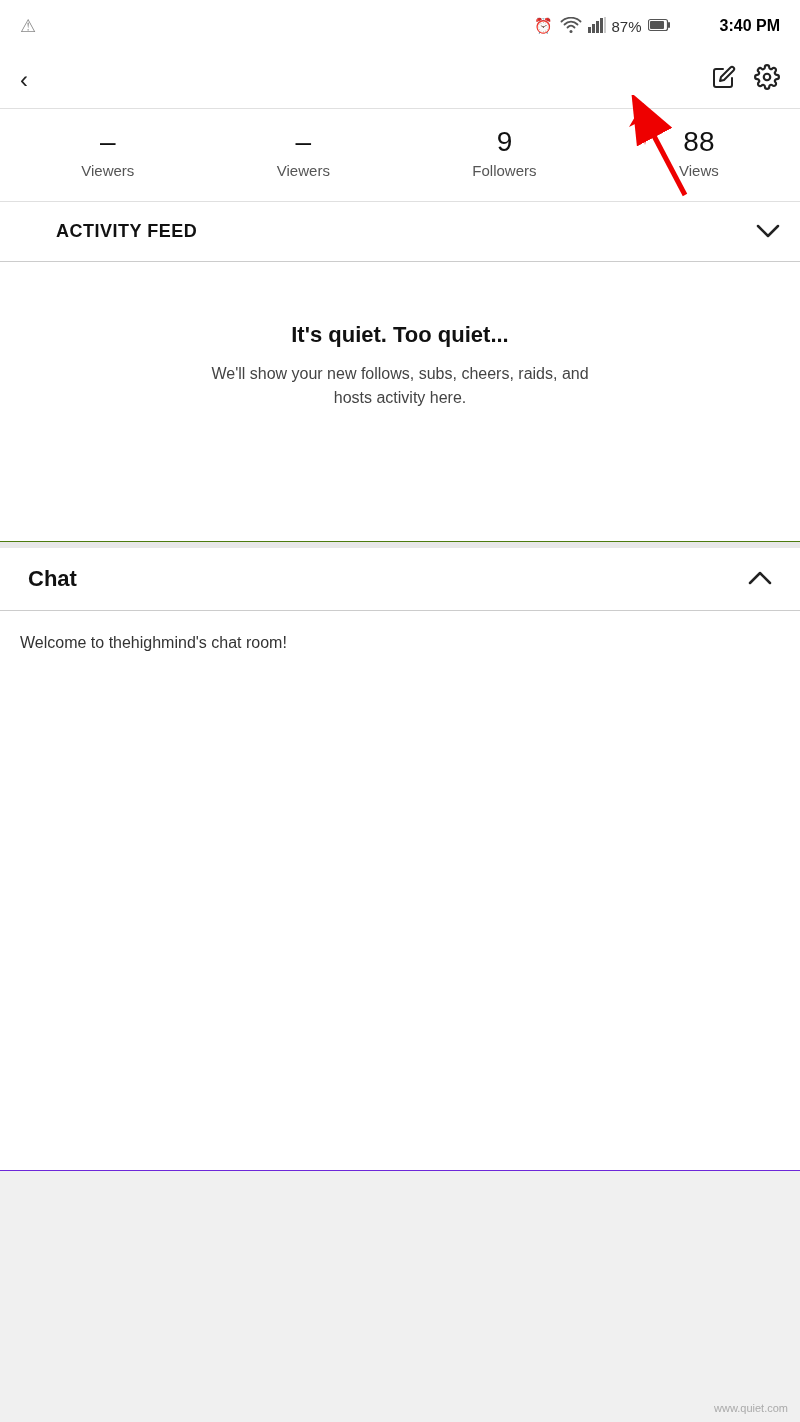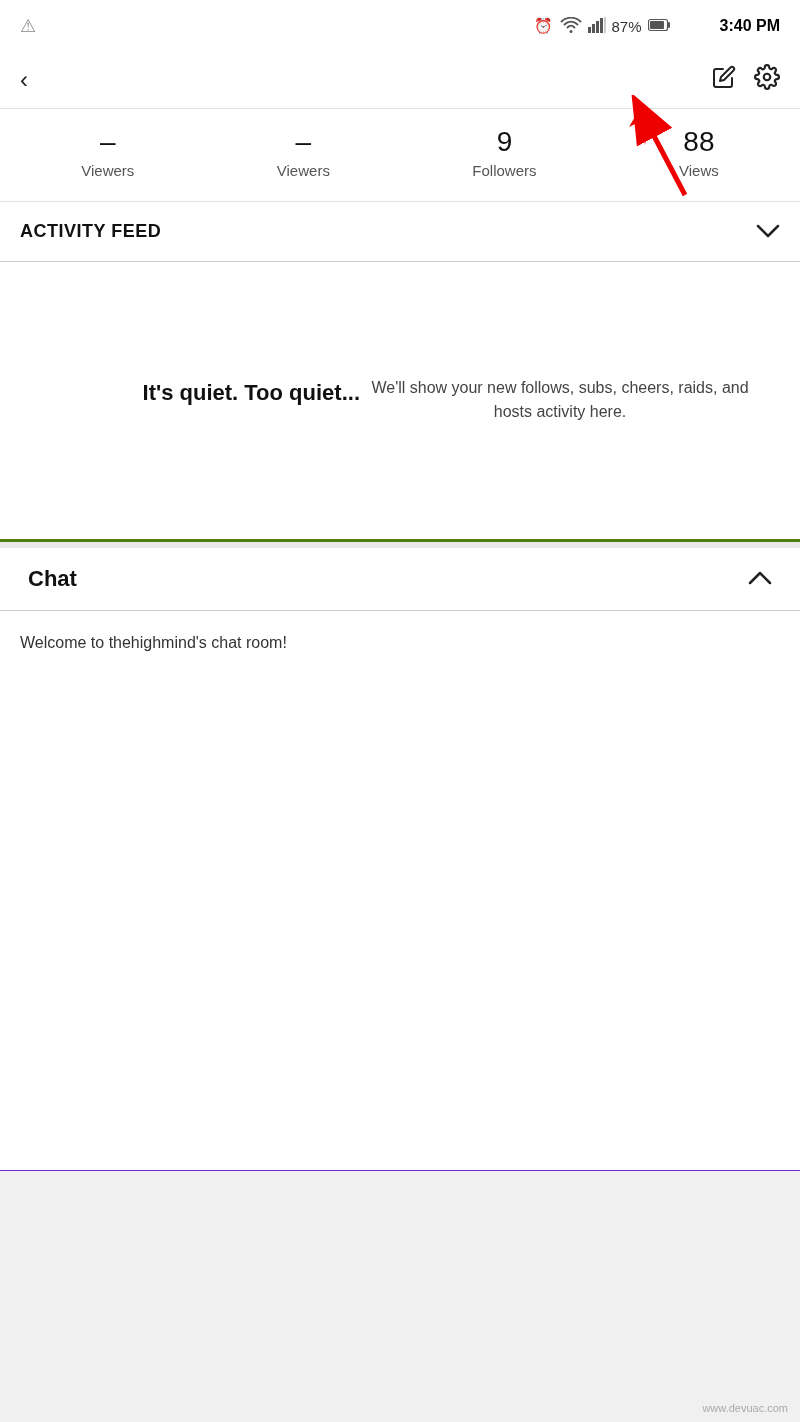--- a/index.html
+++ b/index.html
@@ -116,35 +116,37 @@
       align-items: center;
       justify-content: space-between;
       padding: 18px 20px;
       border-bottom: 1px solid #ccc;
     }
     .section-title {
       font-size: 18px;
       font-weight: 800;
       color: #111;
       letter-spacing: 0.5px;
+      margin-left: 36px;
     }
     .chevron-icon {
       font-size: 20px;
       color: #222;
     }
 
     
     .activity-feed-content {
       background: #fff;
       display: flex;
-      align-items: center;
-      justify-content: flex-end;
+      flex-direction: column;
+      align-items: center;
+      justify-content: flex-start;
       padding: 60px 40px;
       min-height: 280px;
-      border-bottom: 3px solid #4d7c0f;
+      border-bottom: 1px solid #4d7c0f;
     }
     .quiet-title {
       font-size: 22px;
       font-weight: 700;
       color: #111;
       margin-bottom: 14px;
       text-align: center;
     }
     .quiet-desc {
       font-size: 16px;
@@ -318,13 +320,13 @@
       <marker id="arrowhead" markerWidth="10" markerHeight="8" refX="5" refY="4" orient="auto">
         <polygon points="0 8, 10 4, 0 0" fill="#e00"></polygon>
       </marker>
     </defs>
     <line x1="60" y1="100" x2="18" y2="20" stroke="#e00" stroke-width="5" marker-end="url(#arrowhead)"></line>
 
     <polygon points="18,8 4,32 16,26 20,50 24,26 36,32" fill="#e00"></polygon>
   </svg>
 </div>
 
-<div class="watermark">www.devuac.com</div>
+<div class="watermark">www.quiet.com</div>
 
 </body></html>

